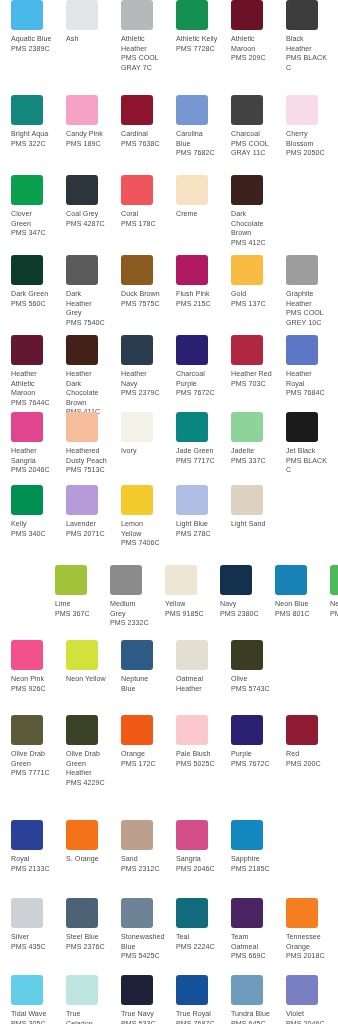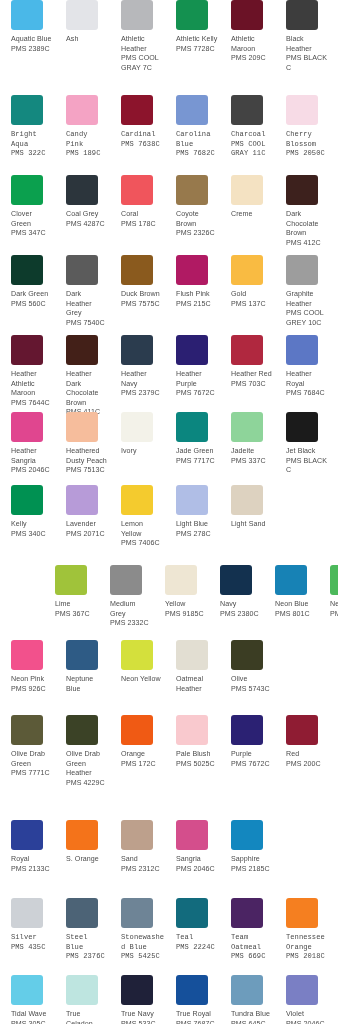--- a/index.html
+++ b/index.html
@@ -89,21 +89,21 @@
         <div class="swatch-chip" style="background: rgb(107, 18, 38);"></div>
         <div class="swatch-label">Athletic Maroon</div>
         <div class="swatch-code">PMS 209C</div>
       </div>
       <div class="swatch-cell">
         <div class="swatch-chip" style="background: rgb(61, 61, 61);"></div>
         <div class="swatch-label">Black Heather</div>
         <div class="swatch-code">PMS BLACK C</div>
       </div>
     </div>
-    <div class="swatch-row" style="height: 80px; font-family: Liberation Mono, monospace;">
+    <div class="swatch-row" style="height: 80px;">
       <div class="swatch-cell">
         <div class="swatch-chip" style="background: rgb(20, 136, 127);"></div>
         <div class="swatch-label">Bright Aqua</div>
         <div class="swatch-code">PMS 322C</div>
       </div>
       <div class="swatch-cell">
         <div class="swatch-chip" style="background: rgb(244, 163, 196);"></div>
         <div class="swatch-label">Candy Pink</div>
         <div class="swatch-code">PMS 189C</div>
       </div>
@@ -138,25 +138,20 @@
         <div class="swatch-chip" style="background: rgb(44, 53, 60);"></div>
         <div class="swatch-label">Coal Grey</div>
         <div class="swatch-code">PMS 4287C</div>
       </div>
       <div class="swatch-cell">
         <div class="swatch-chip" style="background: rgb(240, 85, 92);"></div>
         <div class="swatch-label">Coral</div>
         <div class="swatch-code">PMS 178C</div>
       </div>
       <div class="swatch-cell">
-        <div class="swatch-chip" style="background: rgb(151, 121, 76);"></div>
-        <div class="swatch-label">Coyote Brown</div>
-        <div class="swatch-code">PMS 2326C</div>
-      </div>
-      <div class="swatch-cell">
         <div class="swatch-chip" style="background: rgb(244, 226, 194);"></div>
         <div class="swatch-label">Creme</div>
       </div>
       <div class="swatch-cell">
         <div class="swatch-chip" style="background: rgb(61, 33, 29);"></div>
         <div class="swatch-label">Dark Chocolate Brown</div>
         <div class="swatch-code">PMS 412C</div>
       </div>
     </div>
     <div class="swatch-row" style="height: 80px;">
@@ -202,21 +197,21 @@
         <div class="swatch-label">Heather Dark Chocolate Brown</div>
         <div class="swatch-code">PMS 411C</div>
       </div>
       <div class="swatch-cell">
         <div class="swatch-chip" style="background: rgb(43, 60, 78);"></div>
         <div class="swatch-label">Heather Navy</div>
         <div class="swatch-code">PMS 2379C</div>
       </div>
       <div class="swatch-cell">
         <div class="swatch-chip" style="background: rgb(43, 31, 114);"></div>
-        <div class="swatch-label">Heather Purple</div>
+        <div class="swatch-label">Charcoal Purple</div>
         <div class="swatch-code">PMS 7672C</div>
       </div>
       <div class="swatch-cell">
         <div class="swatch-chip" style="background: rgb(176, 40, 63);"></div>
         <div class="swatch-label">Heather Red</div>
         <div class="swatch-code">PMS 703C</div>
       </div>
       <div class="swatch-cell">
         <div class="swatch-chip" style="background: rgb(92, 119, 197);"></div>
         <div class="swatch-label">Heather Royal</div>
@@ -312,26 +307,26 @@
         <div class="swatch-code">PMS 902C</div>
       </div>
     </div>
     <div class="swatch-row" style="height: 75px;">
       <div class="swatch-cell">
         <div class="swatch-chip" style="background: rgb(242, 81, 140);"></div>
         <div class="swatch-label">Neon Pink</div>
         <div class="swatch-code">PMS 926C</div>
       </div>
       <div class="swatch-cell">
+        <div class="swatch-chip" style="background: rgb(212, 224, 60);"></div>
+        <div class="swatch-label">Neon Yellow</div>
+      </div>
+      <div class="swatch-cell">
         <div class="swatch-chip" style="background: rgb(46, 91, 133);"></div>
         <div class="swatch-label">Neptune Blue</div>
-      </div>
-      <div class="swatch-cell">
-        <div class="swatch-chip" style="background: rgb(212, 224, 60);"></div>
-        <div class="swatch-label">Neon Yellow</div>
       </div>
       <div class="swatch-cell">
         <div class="swatch-chip" style="background: rgb(226, 222, 210);"></div>
         <div class="swatch-label">Oatmeal Heather</div>
       </div>
       <div class="swatch-cell">
         <div class="swatch-chip" style="background: rgb(59, 61, 35);"></div>
         <div class="swatch-label">Olive</div>
         <div class="swatch-code">PMS 5743C</div>
       </div>
@@ -387,21 +382,21 @@
         <div class="swatch-chip" style="background: rgb(212, 78, 140);"></div>
         <div class="swatch-label">Sangria</div>
         <div class="swatch-code">PMS 2046C</div>
       </div>
       <div class="swatch-cell">
         <div class="swatch-chip" style="background: rgb(19, 135, 191);"></div>
         <div class="swatch-label">Sapphire</div>
         <div class="swatch-code">PMS 2185C</div>
       </div>
     </div>
-    <div class="swatch-row" style="height: 77px; font-family: Liberation Mono, monospace;">
+    <div class="swatch-row" style="height: 77px;">
       <div class="swatch-cell">
         <div class="swatch-chip" style="background: rgb(205, 209, 214);"></div>
         <div class="swatch-label">Silver</div>
         <div class="swatch-code">PMS 435C</div>
       </div>
       <div class="swatch-cell">
         <div class="swatch-chip" style="background: rgb(76, 99, 118);"></div>
         <div class="swatch-label">Steel Blue</div>
         <div class="swatch-code">PMS 2376C</div>
       </div>

